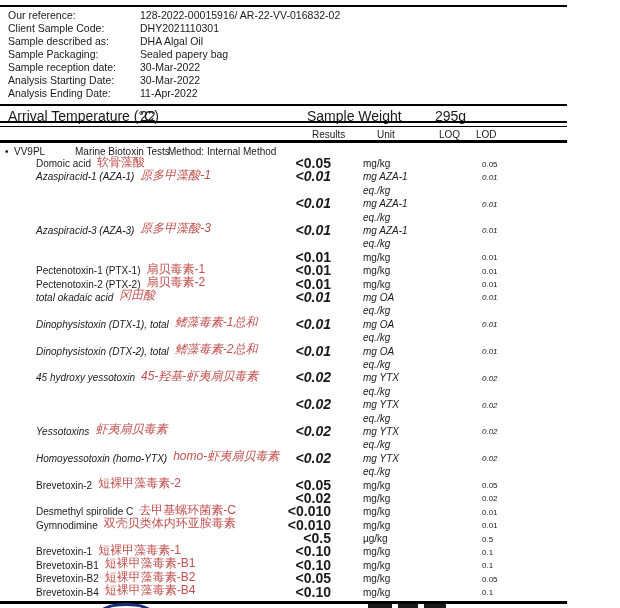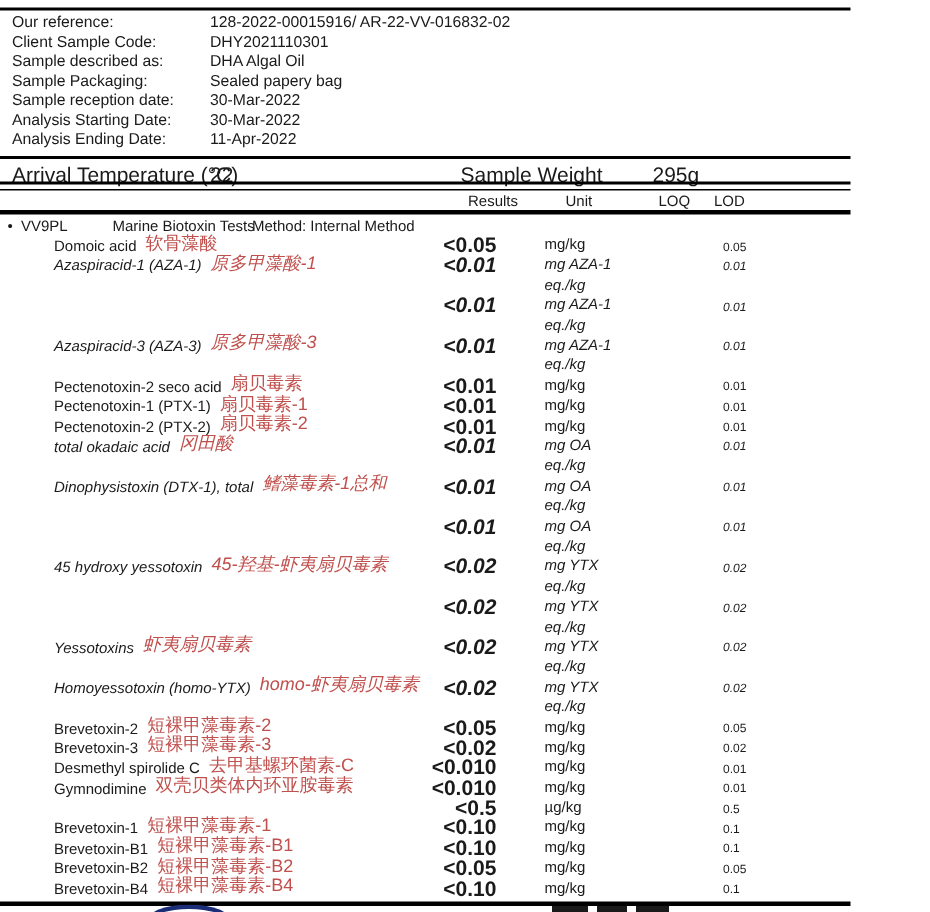--- a/index.html
+++ b/index.html
@@ -114,21 +114,20 @@
       <div class="row double">
         <div class="rname"><span>Azaspiracid-3 (AZA-3)</span><span class="rcn">原多甲藻酸-3</span></div>
         <div class="rresult">&lt;0.01</div>
         <div class="runit">
           <div>mg AZA-1</div>
           <div>eq./kg</div>
         </div>
         <div class="rlod">0.01</div>
       </div>
       <div class="row">
-        <div class="rname"><span>Pectenotoxin-2 seco acid</span><span class="rcn">扇贝毒素</span></div>
         <div class="rresult">&lt;0.01</div>
         <div class="runit">
           <div>mg/kg</div>
         </div>
         <div class="rlod">0.01</div>
       </div>
       <div class="row">
         <div class="rname"><span>Pectenotoxin-1 (PTX-1)</span><span class="rcn">扇贝毒素-1</span></div>
         <div class="rresult">&lt;0.01</div>
         <div class="runit">
@@ -156,20 +155,21 @@
       <div class="row double">
         <div class="rname"><span>Dinophysistoxin (DTX-1), total</span><span class="rcn">鳍藻毒素-1总和</span></div>
         <div class="rresult">&lt;0.01</div>
         <div class="runit">
           <div>mg OA</div>
           <div>eq./kg</div>
         </div>
         <div class="rlod">0.01</div>
       </div>
       <div class="row double">
+        <div class="rname"><span>Dinophysistoxin (DTX-2), total</span><span class="rcn">鳍藻毒素-2总和</span></div>
         <div class="rresult">&lt;0.01</div>
         <div class="runit">
           <div>mg OA</div>
           <div>eq./kg</div>
         </div>
         <div class="rlod">0.01</div>
       </div>
       <div class="row double">
         <div class="rname"><span>45 hydroxy yessotoxin</span><span class="rcn">45-羟基-虾夷扇贝毒素</span></div>
         <div class="rresult">&lt;0.02</div>
@@ -207,21 +207,20 @@
       </div>
       <div class="row">
         <div class="rname"><span>Brevetoxin-2</span><span class="rcn">短裸甲藻毒素-2</span></div>
         <div class="rresult">&lt;0.05</div>
         <div class="runit">
           <div>mg/kg</div>
         </div>
         <div class="rlod">0.05</div>
       </div>
       <div class="row">
-        <div class="rname"><span>Brevetoxin-3</span><span class="rcn">短裸甲藻毒素-3</span></div>
         <div class="rresult">&lt;0.02</div>
         <div class="runit">
           <div>mg/kg</div>
         </div>
         <div class="rlod">0.02</div>
       </div>
       <div class="row">
         <div class="rname"><span>Desmethyl spirolide C</span><span class="rcn">去甲基螺环菌素-C</span></div>
         <div class="rresult">&lt;0.010</div>
         <div class="runit">

